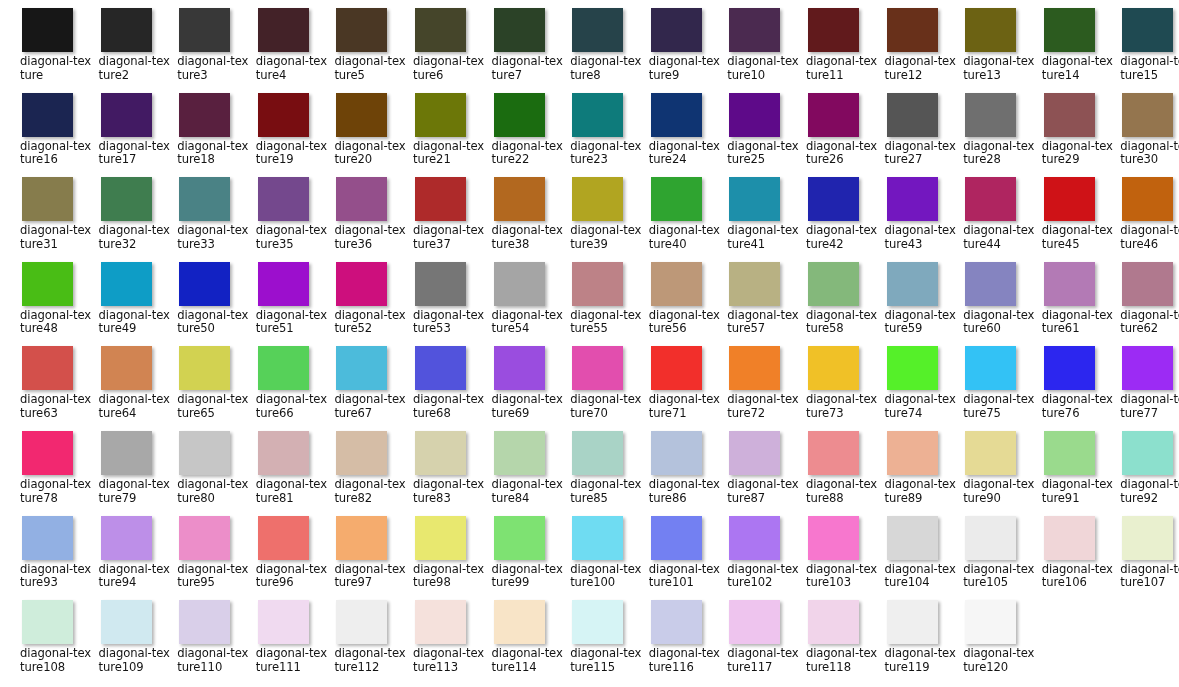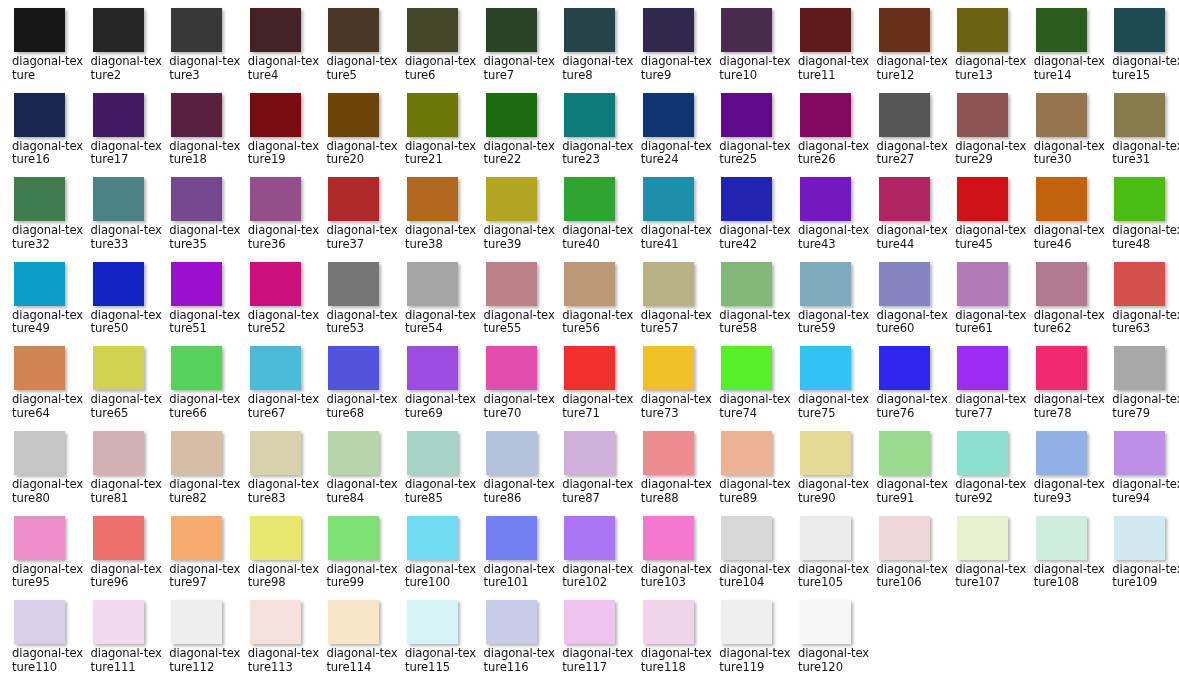--- a/index.html
+++ b/index.html
@@ -22,21 +22,21 @@
     box-sizing: border-box;
     padding: 0;
   }
   .grid-inner {
     display: grid;
     grid-template-columns: repeat(15, 78.6px);
     grid-auto-rows: 84.6px;
     align-content: start;
     justify-content: start;
     padding-top: 6px;
-    padding-left: 4px;
+    padding-left: 12px;
   }
   .swatch-cell {
     position: relative;
     width: 78.6px;
     height: 84.6px;
     box-sizing: border-box;
     display: flex;
     flex-direction: column;
     align-items: flex-start;
   }
@@ -170,20 +170,24 @@
       </div>
       <div class="swatch-cell">
         <div class="swatch-chip" style="background-color: rgb(130, 9, 95);"></div>
         <div class="swatch-label">diagonal-texture26</div>
       </div>
       <div class="swatch-cell">
         <div class="swatch-chip" style="background-color: rgb(85, 85, 85);"></div>
         <div class="swatch-label">diagonal-texture27</div>
       </div>
       <div class="swatch-cell">
+        <div class="swatch-chip" style="background-color: rgb(111, 111, 111);"></div>
+        <div class="swatch-label">diagonal-texture28</div>
+      </div>
+      <div class="swatch-cell">
         <div class="swatch-chip" style="background-color: rgb(141, 82, 84);"></div>
         <div class="swatch-label">diagonal-texture29</div>
       </div>
       <div class="swatch-cell">
         <div class="swatch-chip" style="background-color: rgb(148, 117, 78);"></div>
         <div class="swatch-label">diagonal-texture30</div>
       </div>
       <div class="swatch-cell">
         <div class="swatch-chip" style="background-color: rgb(134, 124, 76);"></div>
         <div class="swatch-label">diagonal-texture31</div>
@@ -332,20 +336,24 @@
         <div class="swatch-chip" style="background-color: rgb(154, 77, 223);"></div>
         <div class="swatch-label">diagonal-texture69</div>
       </div>
       <div class="swatch-cell">
         <div class="swatch-chip" style="background-color: rgb(226, 78, 174);"></div>
         <div class="swatch-label">diagonal-texture70</div>
       </div>
       <div class="swatch-cell">
         <div class="swatch-chip" style="background-color: rgb(242, 47, 43);"></div>
         <div class="swatch-label">diagonal-texture71</div>
+      </div>
+      <div class="swatch-cell">
+        <div class="swatch-chip" style="background-color: rgb(240, 128, 40);"></div>
+        <div class="swatch-label">diagonal-texture72</div>
       </div>
       <div class="swatch-cell">
         <div class="swatch-chip" style="background-color: rgb(240, 193, 39);"></div>
         <div class="swatch-label">diagonal-texture73</div>
       </div>
       <div class="swatch-cell">
         <div class="swatch-chip" style="background-color: rgb(85, 240, 41);"></div>
         <div class="swatch-label">diagonal-texture74</div>
       </div>
       <div class="swatch-cell">

